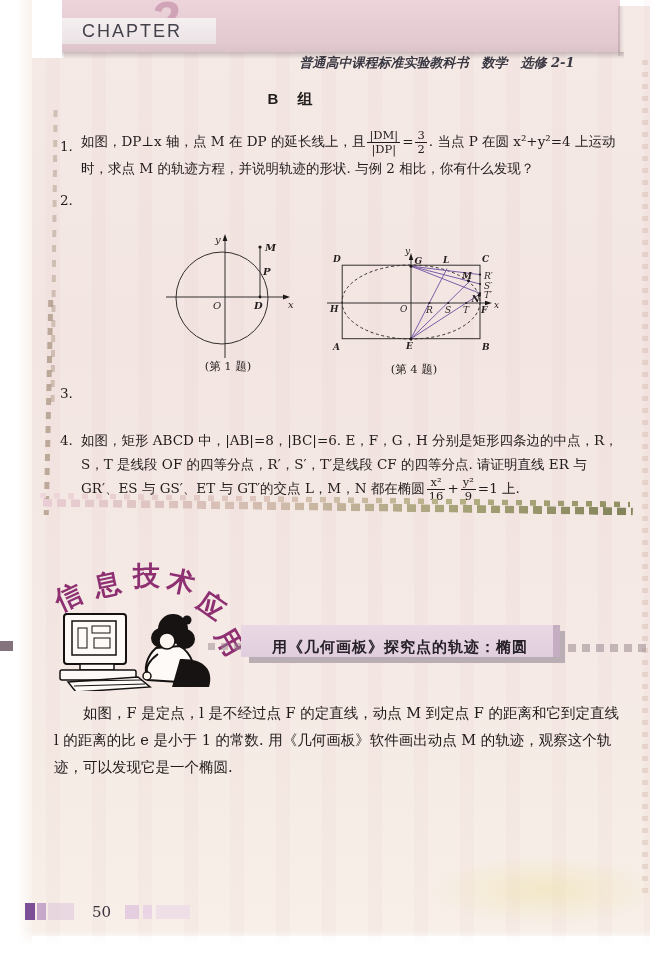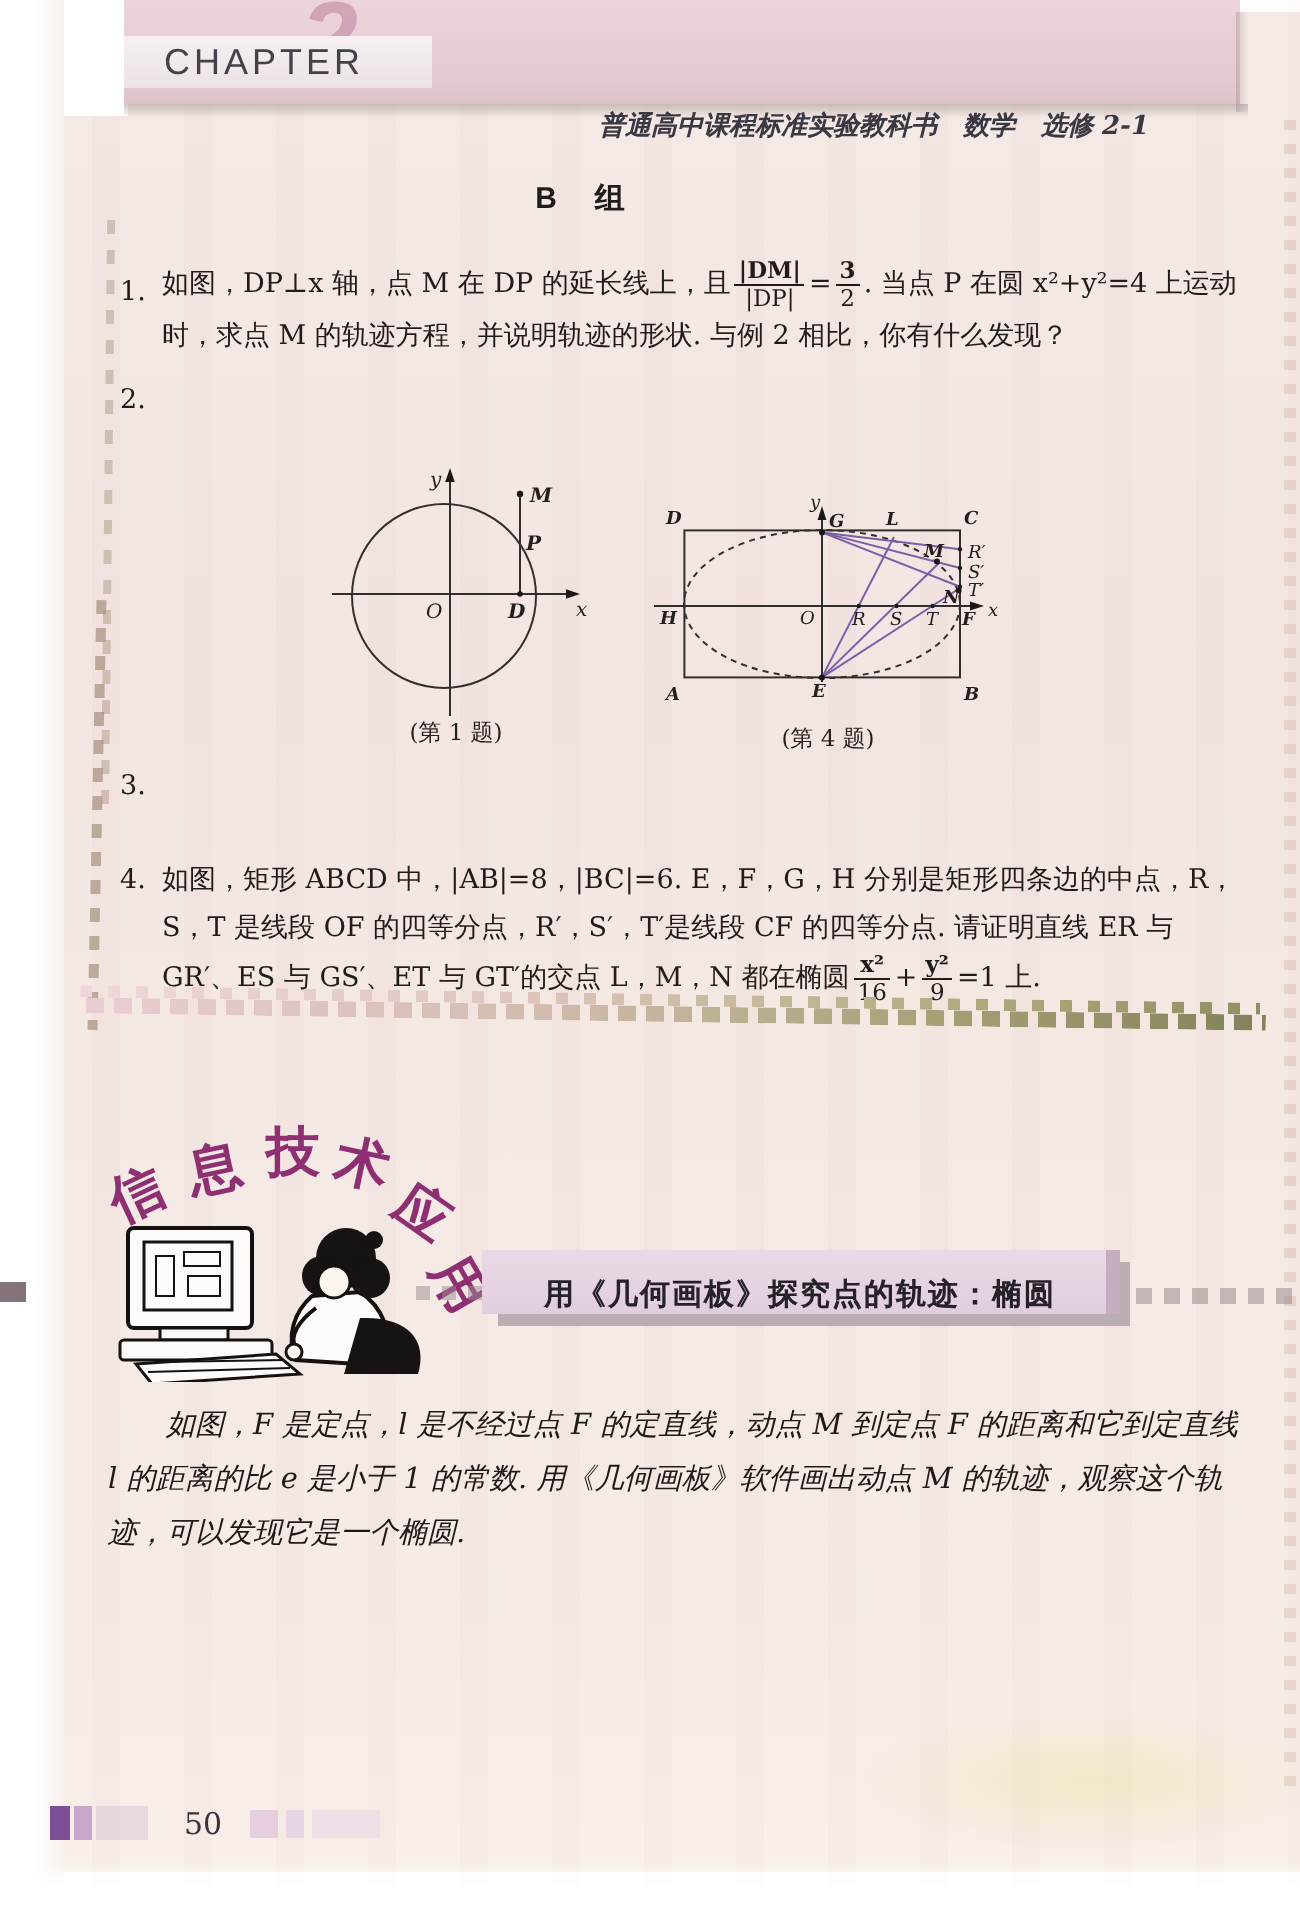--- a/index.html
+++ b/index.html
@@ -45,21 +45,21 @@
     background:linear-gradient(90deg,rgba(120,100,105,.25),rgba(120,100,105,0)); }
   
   .section-b { position:absolute; left:0; top:90px; width:582px; text-align:center;
     font:bold 15px "Liberation Sans",sans-serif; color:#201c1c; letter-spacing:2px; }
   .problem { position:absolute; left:60px; width:566px; padding-left:21px;
     font-size:13.5px; line-height:24px; color:#211c1c; }
   .pnum { position:absolute; left:0; top:0; }
   .problem.p1 .pnum { top:5px; }
   .frac { display:inline-block; vertical-align:middle; text-align:center;
     font-size:11.5px; line-height:1.15; margin:0 2px; }
-  .frac .fn { display:block; border-bottom:1px solid #211c1c; padding:0 2px;font-weight:bold; }
+  .frac .fn { display:block; border-bottom:1px solid #211c1c; padding:0 2px; }
   .frac .fd { display:block; padding:0 2px; }
   
   .figsvg { position:absolute; }
   .fline { stroke:#332e2e; stroke-width:1; fill:none; }
   .fellipse { stroke:#332e2e; stroke-width:1; fill:none; stroke-dasharray:3 2.6; }
   .purple { stroke:#7b5ea7; stroke-width:1; fill:none; }
   .fdot { fill:#1d1818; }
   .flabel { font:italic 10px "DejaVu Serif",serif; fill:#241f1f; }
   .flabelsm { font:italic 9px "DejaVu Serif",serif; fill:#241f1f; }
   .fcap { font:11.5px "DejaVu Serif",serif; fill:#241f1f; }
@@ -83,21 +83,21 @@
   .banner .bedge { position:absolute; left:312px; top:4px; width:7px; height:32px; background:#c5aec2; }
   .banner .btext { font:bold 15px "Liberation Sans",sans-serif; color:#262028; letter-spacing:1px; position:relative; }
   .dash-block { position:absolute; left:0; top:641px; width:13px; height:10px; background:#6e5a66; opacity:.85; }
   .dash-strip-a { position:absolute; left:208px; top:643px; width:38px; height:7px; opacity:.5;
     background:repeating-linear-gradient(90deg,#9b8a92 0 7px,transparent 7px 13px); }
   .dash-strip-b { position:absolute; left:568px; top:644px; width:82px; height:8px; opacity:.55;
     background:repeating-linear-gradient(90deg,#9b8a92 0 8px,transparent 8px 14px); }
   
   .bodytext { position:absolute; left:54px; top:700px; width:568px;
     font-size:14.5px; line-height:27px; color:#1f1a1a; }
-  .bodytext p { text-indent:2em;font-style:italic; }
+  .bodytext p { text-indent:2em; }
   
   .footer { position:absolute; left:0px; top:903px; width:400px; height:24px; }
   .fb { position:absolute; top:0; height:17px; }
   .fb1 { left:25px; width:10px; background:#7d4f96; }
   .fb2 { left:37px; width:9px; background:#b78fc0; opacity:.75; }
   .fb3 { left:48px; width:26px; background:#dcc2da; opacity:.5; }
   .fpage { position:absolute; left:92px; top:0px; font:15px "DejaVu Serif",serif; color:#39313d; }
   .fb4 { left:125px; top:2px; width:14px; height:14px; background:#e0c6dc; opacity:.8; }
   .fb5 { left:143px; top:2px; width:9px; height:14px; background:#e6cfe2; opacity:.8; }
   .fb6 { left:156px; top:2px; width:34px; height:14px; background:#ecd8e6; opacity:.7; }

